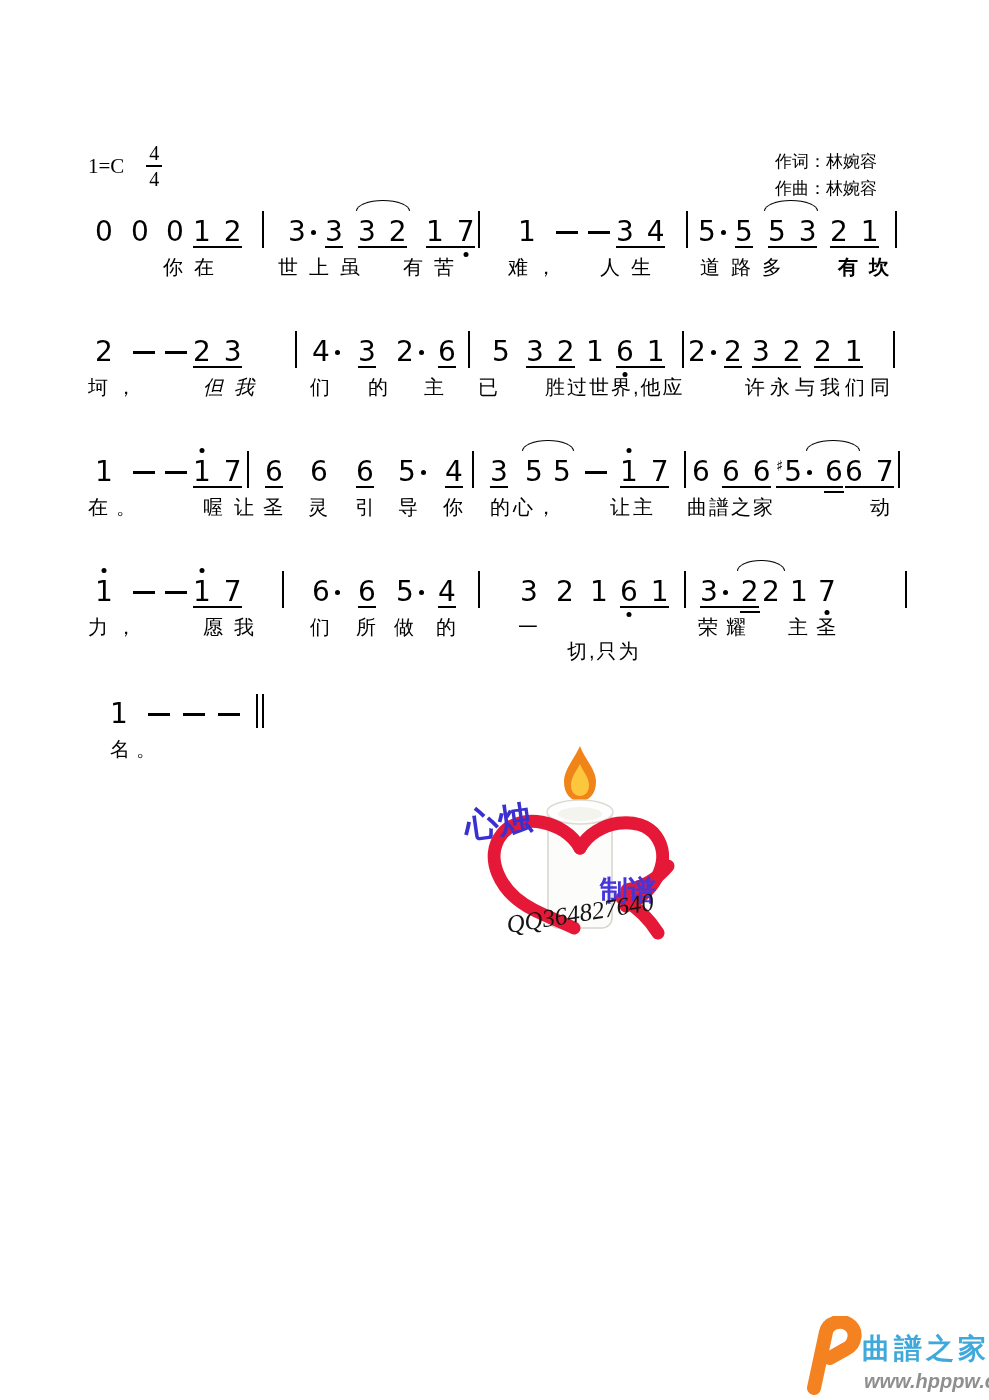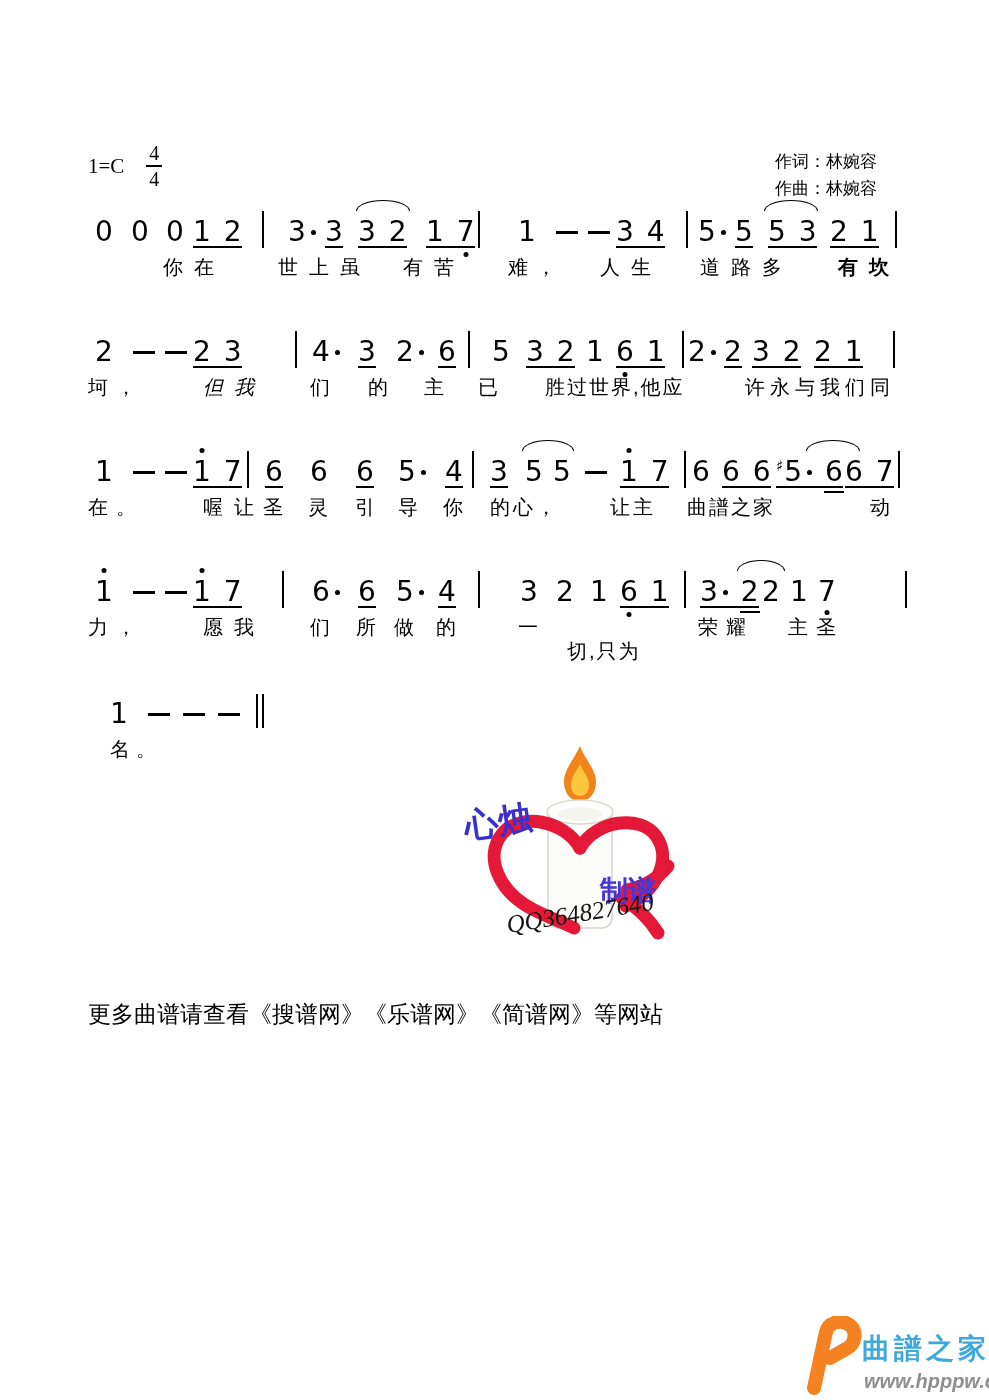--- a/index.html
+++ b/index.html
@@ -555,21 +555,20 @@
         <path d="M175,150 C192,147 206,138 216,126"></path>
       </g>
 
       <text x="14" y="98" font-size="34" font-weight="bold" fill="#3a2fd0" font-family="Liberation Sans, sans-serif" transform="rotate(-8 14 98)">心烛</text>
       <text x="148" y="160" font-size="28" font-weight="bold" fill="#4636da" font-family="Liberation Sans, sans-serif">制谱</text>
       <text x="56" y="193" font-size="25" font-style="italic" fill="#141414" font-family="Liberation Serif, serif" transform="rotate(-9 56 193)">QQ364827640</text>
     </svg>
   </div>
 
   <div class="footer">
-    <div class="f1">更多曲谱请查看《搜谱网》《乐谱网》《简谱网》等网站</div>
   </div>
 
   <div class="sitelogo">
     <svg width="201" height="84" viewBox="0 0 201 84">
       <g fill="none" stroke="#f58220" stroke-width="14" stroke-linecap="round">
         <path d="M26,72 L38,16 C40,7 52,3 60,8 C70,14 68,28 58,33 L42,42"></path>
       </g>
       <text x="74" y="42" font-size="28" font-weight="bold" fill="#3fa9dc" font-family="Liberation Sans, sans-serif" letter-spacing="4">曲譜之家</text>
       <text x="76" y="72" font-size="20" font-weight="bold" font-style="italic" fill="#8f8f8f" font-family="Liberation Sans, sans-serif">www.hpppw.com</text>
     </svg>

